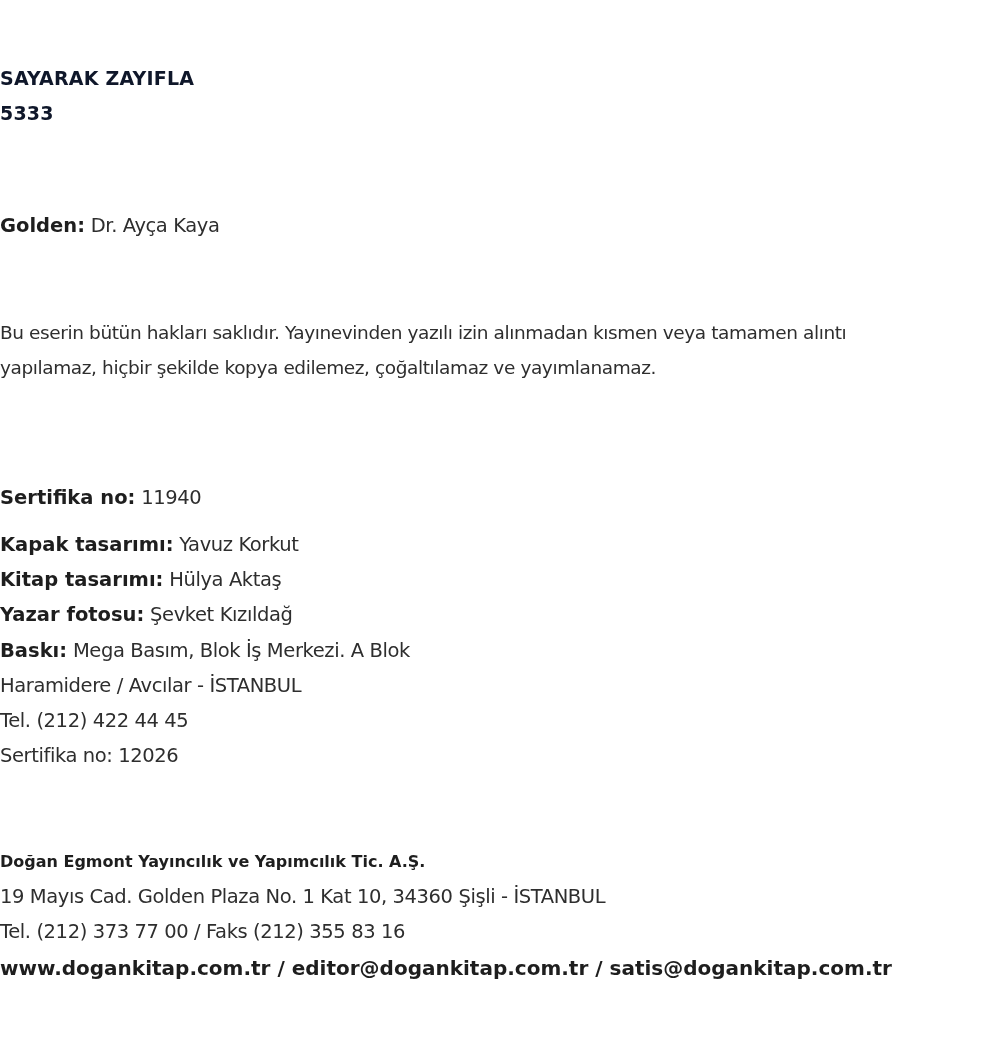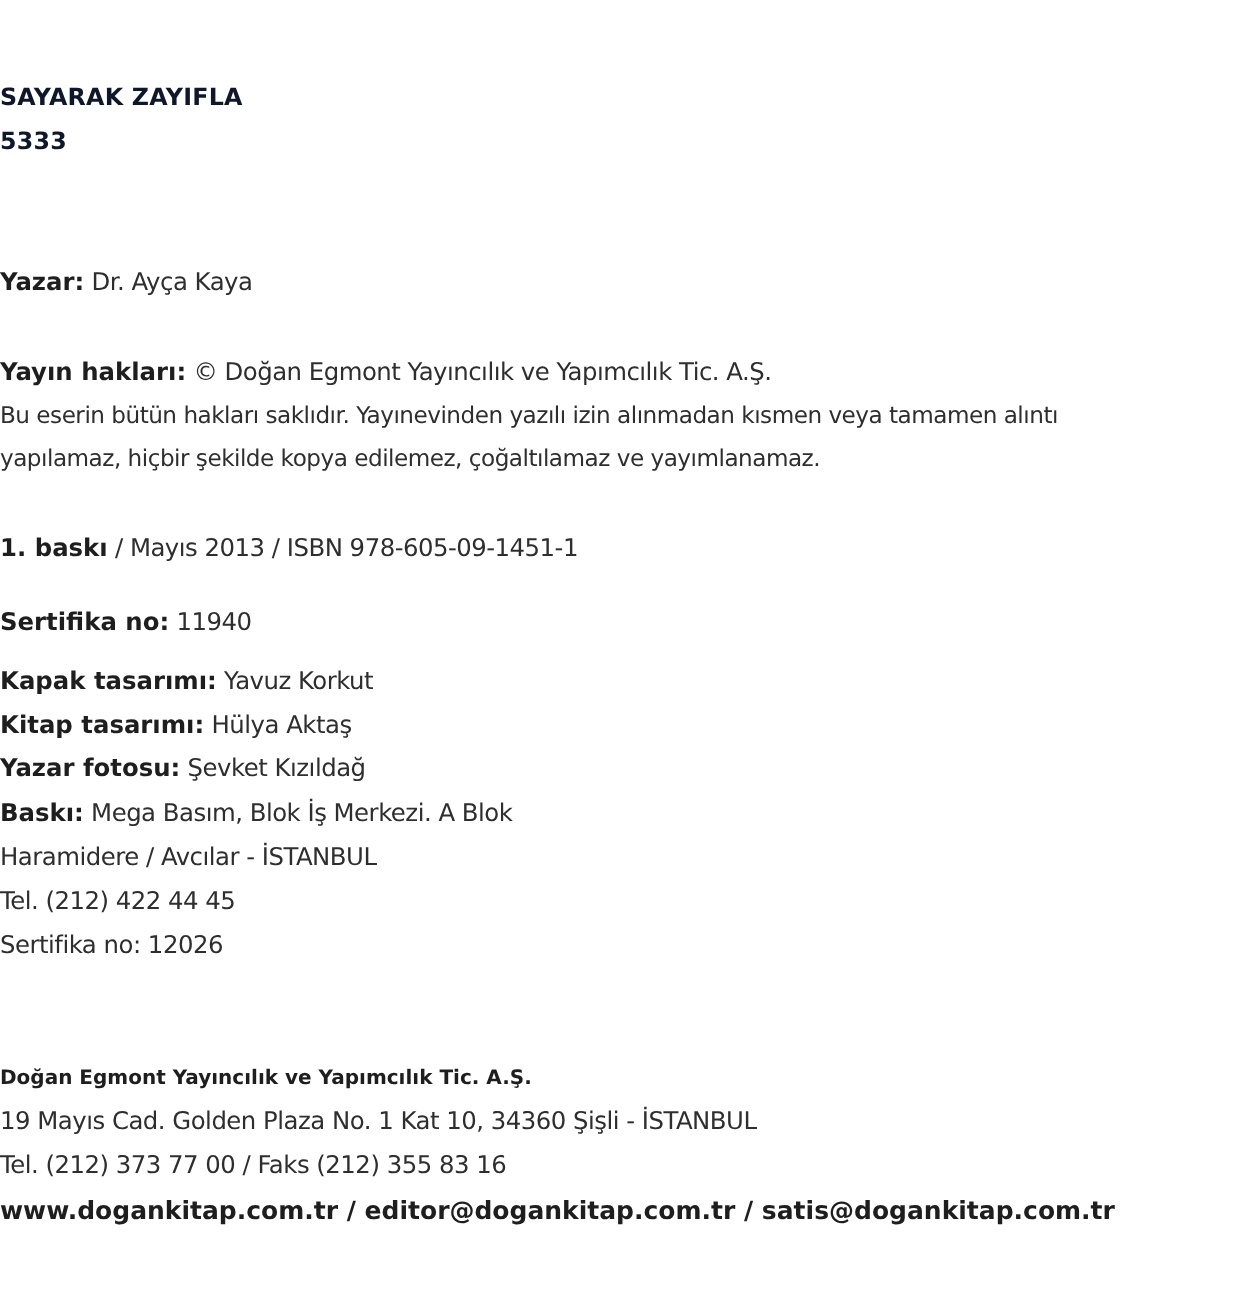--- a/index.html
+++ b/index.html
@@ -54,32 +54,26 @@
   </style>
 </head>
 <body>
 
 <div class="page">
 
   <div class="line title" style="top:66px;">SAYARAK ZAYIFLA</div>
   <div class="line title" style="top:101px;">5333</div>
 
   <div class="line" style="top:214px;">
-    <span class="b">Yazar:</span><span> Dr. Ayça Kaya</span>
+    <span class="b">Golden:</span><span> Dr. Ayça Kaya</span>
   </div>
 
-  <div class="line" style="top:286px;">
-    <span class="b">Yayın hakları:</span><span> © Doğan Egmont Yayıncılık ve Yapımcılık Tic. A.Ş.</span>
-  </div>
   <div class="line small" style="top:321px;">Bu eserin bütün hakları saklıdır. Yayınevinden yazılı izin alınmadan kısmen veya tamamen alıntı</div>
   <div class="line small" style="top:356px;">yapılamaz, hiçbir şekilde kopya edilemez, çoğaltılamaz ve yayımlanamaz.</div>
 
-  <div class="line" style="top:427px;">
-    <span class="b">1. baskı</span><span> / Mayıs 2013 / ISBN 978-605-09-1451-1</span>
-  </div>
   <div class="line" style="top:462px;margin-top:24px;">
     <span class="b">Sertifika no:</span><span> 11940</span>
   </div>
 
   <div class="line" style="top:568px;">
     <span class="b">Kitap tasarımı:</span><span> Hülya Aktaş</span>
   </div>
   <div class="line" style="top:533px;">
     <span class="b">Kapak tasarımı:</span><span> Yavuz Korkut</span>
   </div>

